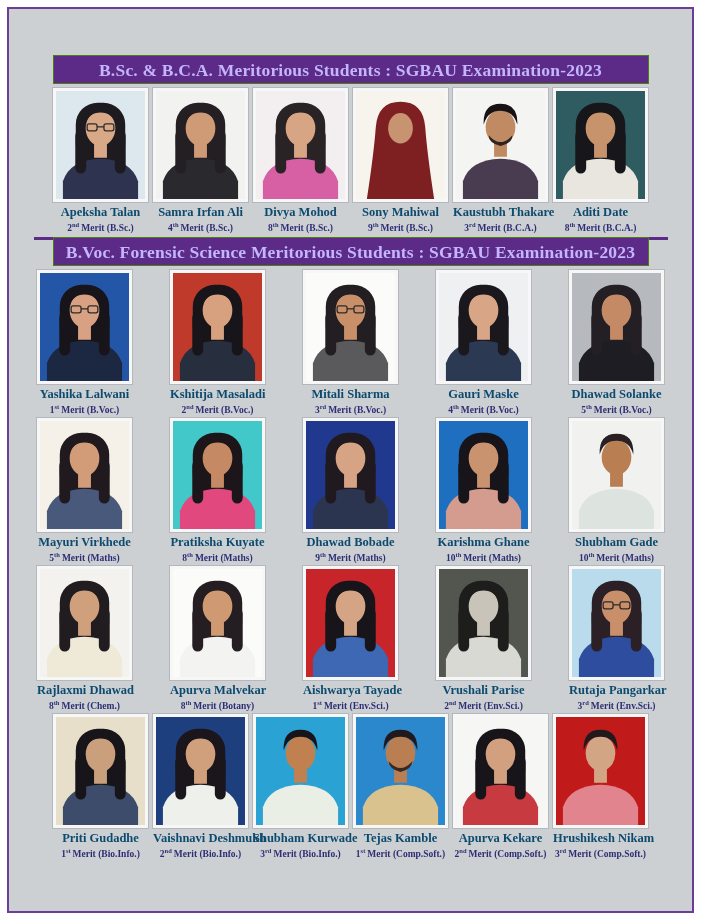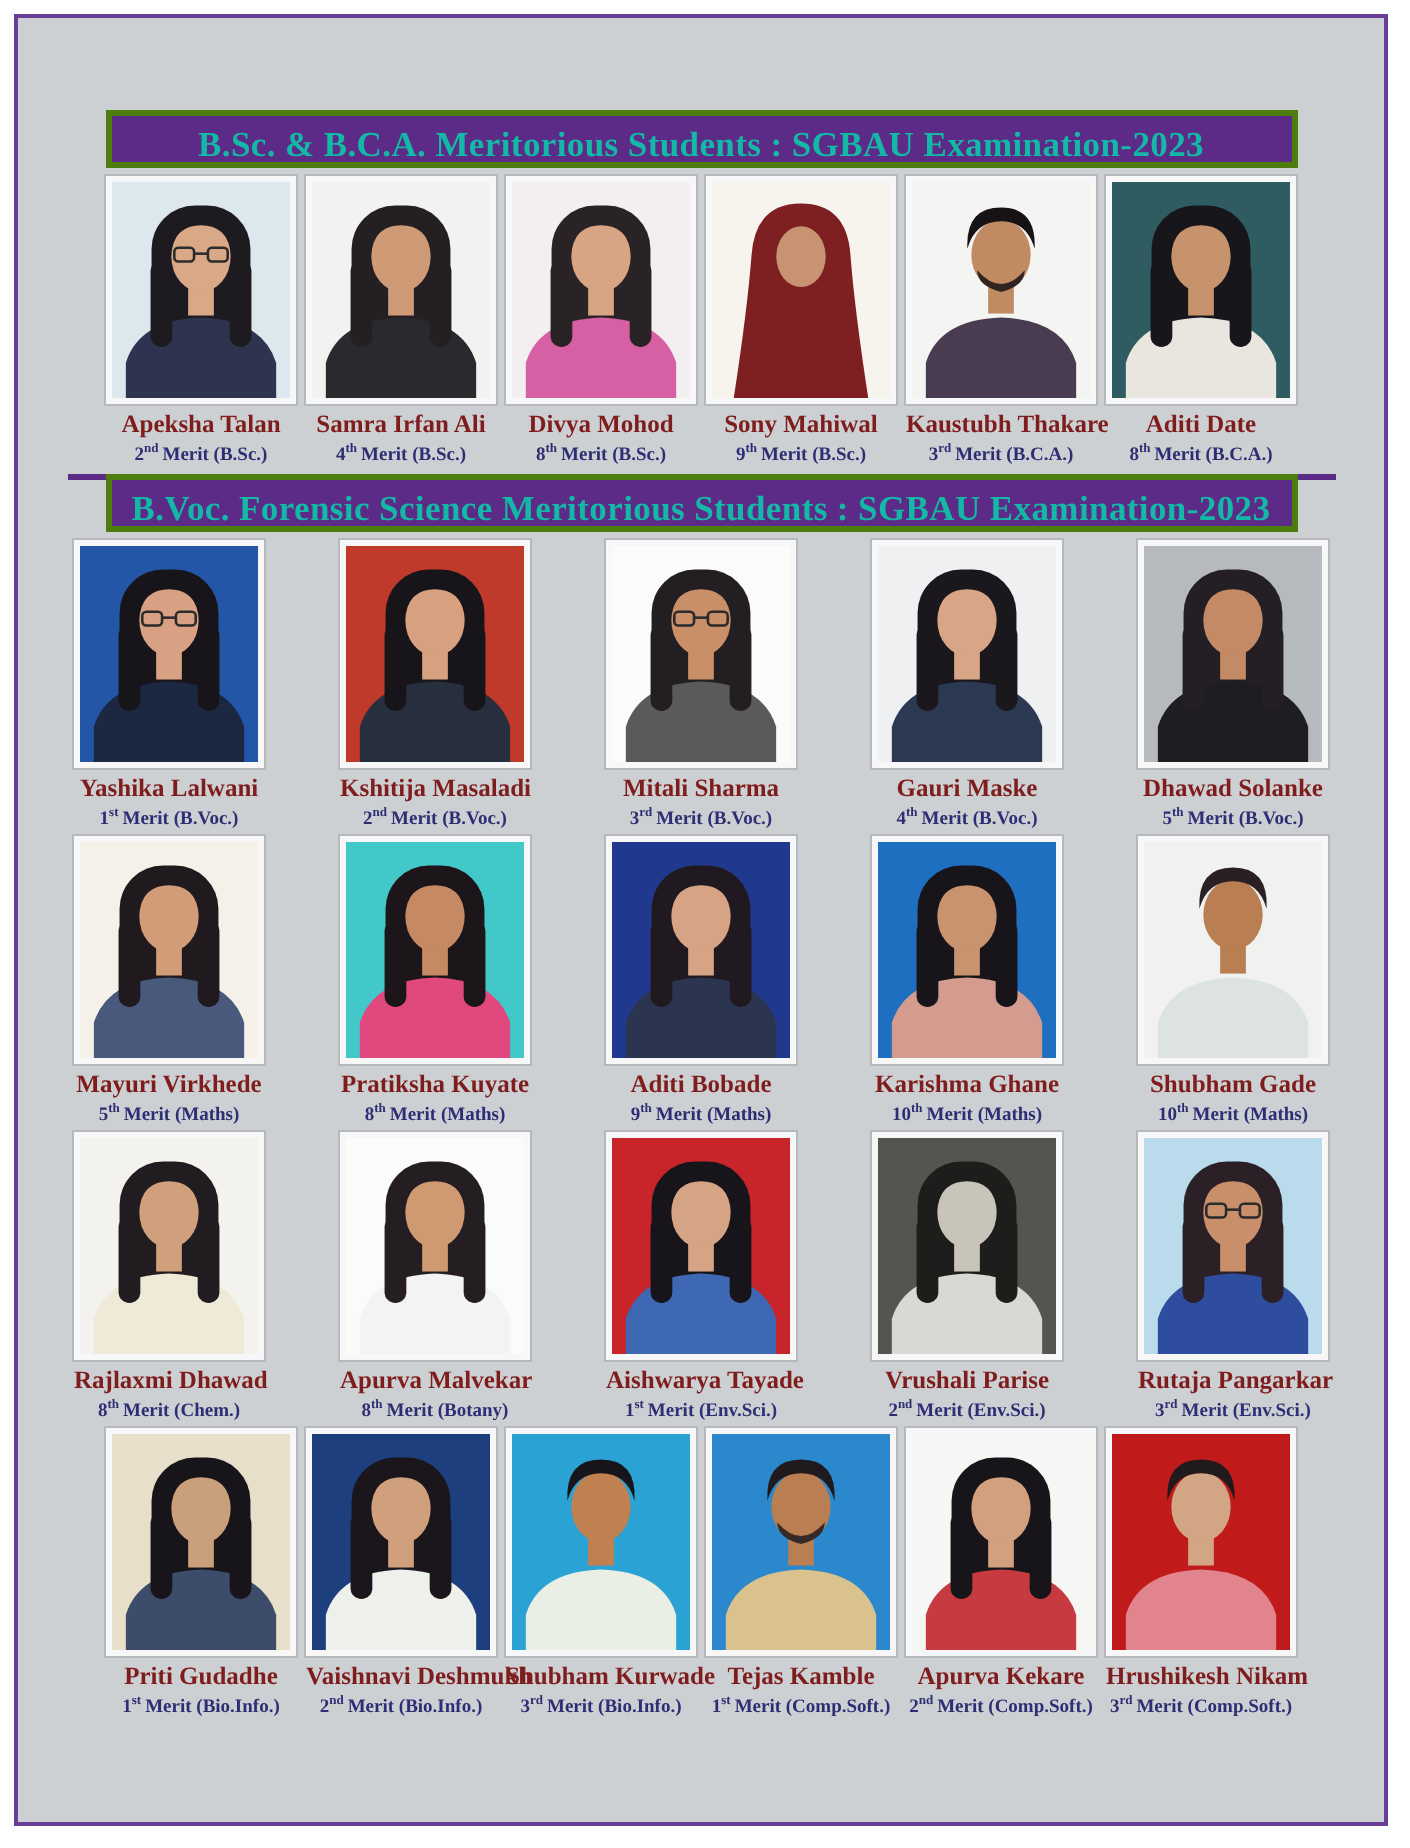--- a/index.html
+++ b/index.html
@@ -11,37 +11,37 @@
     position:absolute;left:7px;top:7px;width:687px;height:906px;
     border:2px solid #6a3d96;background:#cdd0d3;box-sizing:border-box;
     padding-top:46px;
   }
   .header-wrap{position:relative;width:634px;margin:0 auto;height:29px;}
   .header-wrap.with-divider{margin-top:5px;}
   .divider{position:absolute;top:0;left:0;width:100%;height:2.5px;background:#5b2b87;}
   .section-band{
     position:absolute;top:0;left:50%;transform:translateX(-50%);
     width:596px;height:29px;line-height:28px;background:#5b2b87;
-    border:3px solid #4d7c0f;box-sizing:border-box;
-    color:#14b8a6;text-align:center;font-weight:bold;font-size:17.5px;
+    border:1px solid #4d7c0f;box-sizing:border-box;
+    color:#c4b5fd;text-align:center;font-weight:bold;font-size:17.5px;
     letter-spacing:0.2px;white-space:nowrap;
   }
   .photo-row{display:flex;justify-content:center;align-items:flex-start;margin-top:4px;}
   .row-tight{gap:5px;}
   .row-wide{gap:38px;}
   .card{width:95px;flex:0 0 auto;}
   .photo{
     width:89px;height:108px;margin:0 auto;background:#fff;
     border:3px solid #f7f7f7;outline:1px solid #b4b7bb;box-sizing:content-box;
     line-height:0;
   }
   .photo svg{width:89px;height:108px;display:block;}
   .caption{text-align:center;margin-top:3px;height:27px;}
   .student-name{
-    display:block;font-size:12.5px;font-weight:600;color:#7f1d1d;
+    display:block;font-size:12.5px;font-weight:600;color:#0c4a6e;
     white-space:nowrap;line-height:14px;
   }
   .merit{font-size:9.5px;font-weight:600;color:#2e2e74;line-height:11px;white-space:nowrap;}
   .merit sup{font-size:6.5px;}
   .merit .merit-program{margin-left:2px;margin-top:37px;}
 </style>
 </head>
 <body>
 
 <div class="frame">
@@ -306,21 +306,21 @@
             <rect x="20" y="12" width="50" height="64" rx="22" fill="#201a20"></rect>
             <rect x="38.5" y="52" width="13" height="16" fill="#d6a384"></rect>
             <path d="M7,110 L7,92 Q14,70 45,69 Q76,70 83,92 L83,110 Z" fill="#2c3550"></path>
             <rect x="19.5" y="40" width="11" height="44" rx="5.5" fill="#201a20"></rect>
             <rect x="59.5" y="40" width="11" height="44" rx="5.5" fill="#201a20"></rect>
             <ellipse cx="45" cy="38" rx="15" ry="18" fill="#d6a384"></ellipse>
             <path d="M29,35 Q28,15 45,15 Q62,15 61,35 Q57,22 45,22 Q33,22 29,35 Z" fill="#201a20"></path>
           </svg>
         </div>
         <div class="caption">
-          <span class="student-name">Aditi Bobade</span>
+          <span class="student-name">Dhawad Bobade</span>
           <div class="merit"><span class="merit-rank">9</span><sup class="merit-suffix">th</sup><span class="merit-program">Merit (Maths)</span></div>
         </div>
       </div>
       <div class="card">
         <div class="photo">
           <svg viewBox="0 0 90 110" xmlns="http://www.w3.org/2000/svg" preserveAspectRatio="none">
             <rect width="90" height="110" fill="#1f6fc0"></rect>
             <rect x="20" y="12" width="50" height="64" rx="22" fill="#17141a"></rect>
             <rect x="38.5" y="52" width="13" height="16" fill="#c9936f"></rect>
             <path d="M7,110 L7,92 Q14,70 45,69 Q76,70 83,92 L83,110 Z" fill="#d49c8e"></path>

